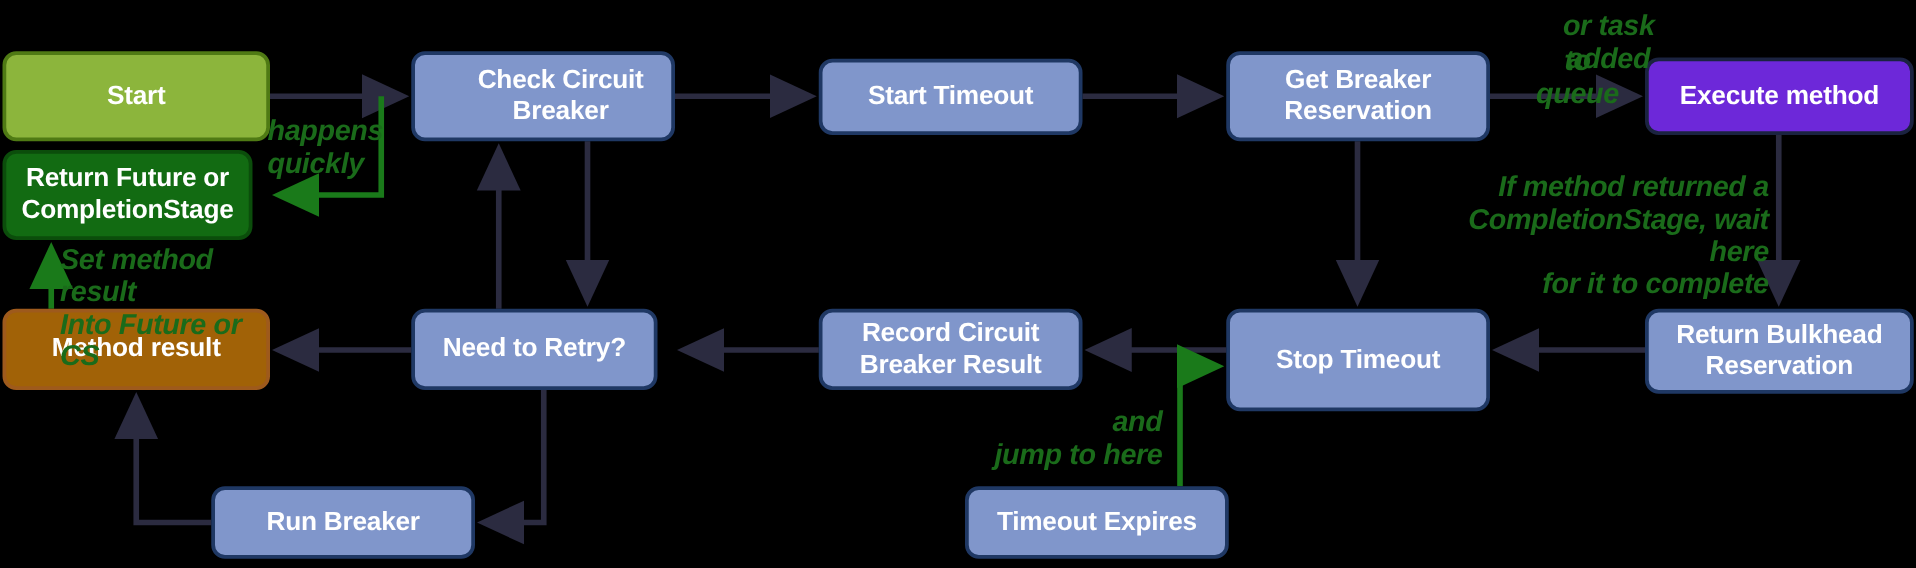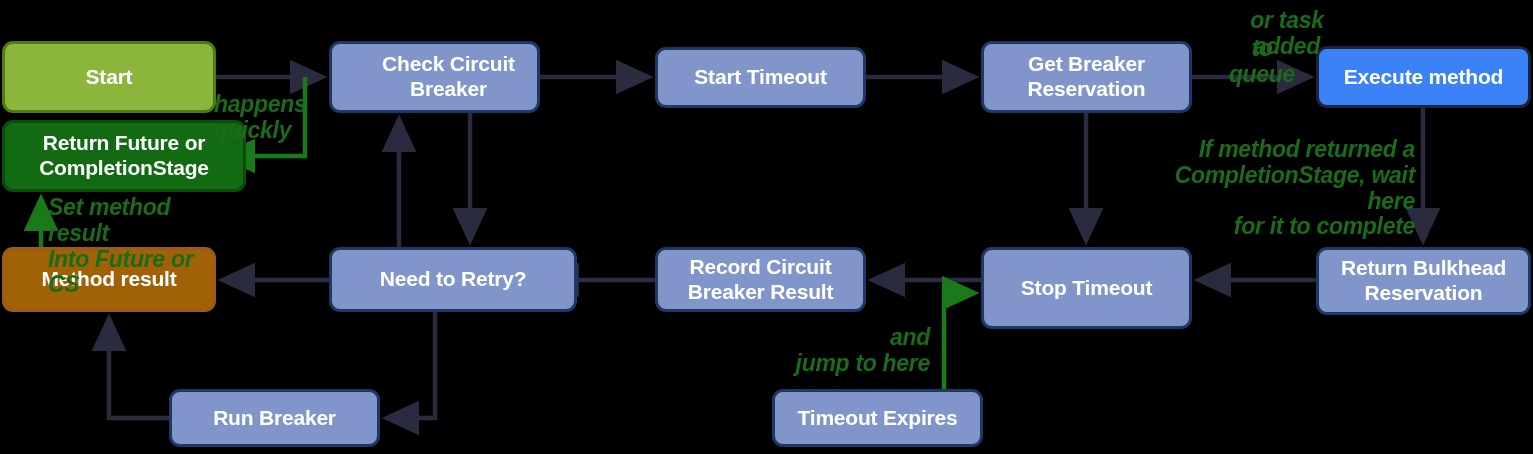--- a/index.html
+++ b/index.html
@@ -43,21 +43,21 @@
   }
   .node span {
     display: block;
     padding: 0 6px;
   }
   .blue {
     background: #8096cb;
     border-color: #1f3864;
   }
   .slate {
-    background: #3b82f6;
+    background: #6d28d9;
     border-color: #1b2340;
   }
   .ltgreen {
     background: #8cb53c;
     border-color: #4f7a14;
   }
   .dkgreen {
     background: #126b12;
     border-color: #0b4d0b;
   }
@@ -133,35 +133,35 @@
       <path d="M41,247 L41,199" marker-end="url(#ah-green)"></path>
 
       <path d="M944,389 L944,293 L974,293" marker-end="url(#ah-green)"></path>
     </g>
   </svg>
 
   <div class="node ltgreen" style="left:2px;top:41px;width:214px;height:72px;">
     <span>Start</span>
   </div>
 
-  <div class="node dkgreen" style="left:2px;top:120px;width:244px;height:72px;">
+  <div class="node dkgreen" style="left:2px;top:120px;width:200px;height:72px;">
     <span style="white-space: pre-line;">Return Future or
 CompletionStage</span>
   </div>
 
   <div class="node orange" style="left:2px;top:247px;width:214px;height:65px;">
     <span>Method result</span>
   </div>
 
   <div class="node blue" style="left:329px;top:41px;width:211px;height:72px;">
     <span style="white-space: pre-line; margin-left: 28px;">Check Circuit
 Breaker</span>
   </div>
 
-  <div class="node blue" style="left:329px;top:247px;width:248px;height:65px;">
+  <div class="node blue" style="left:329px;top:247px;width:197px;height:65px;">
     <span>Need to Retry?</span>
   </div>
 
   <div class="node blue" style="left:169px;top:389px;width:211px;height:58px;">
     <span>Run Breaker</span>
   </div>
 
   <div class="node blue" style="left:655px;top:47px;width:211px;height:61px;">
     <span>Start Timeout</span>
   </div>

